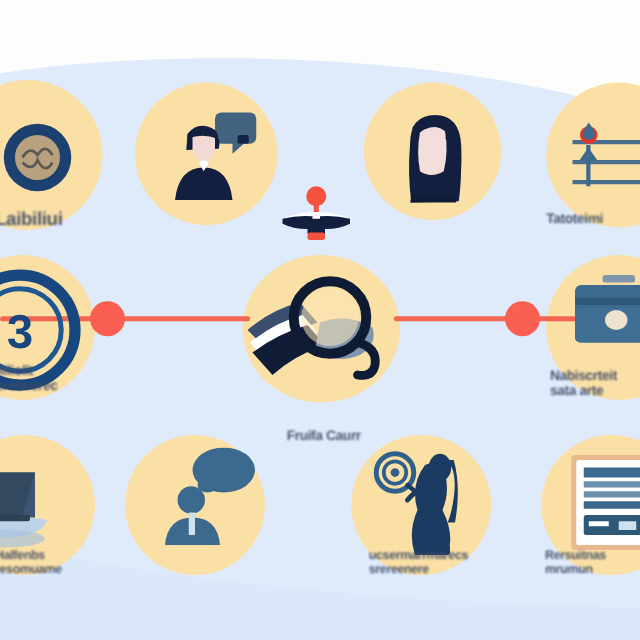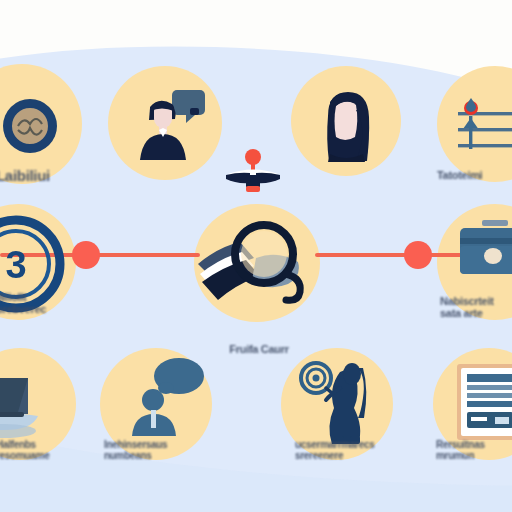--- a/index.html
+++ b/index.html
@@ -194,22 +194,20 @@
 Isrebverec</div>
 
   <div class="label sm" style="left:440px;top:296px;width:110px;white-space:pre-line;">Nabiscrteit
 sata arte</div>
 
   <div class="label sm center" style="left:196px;top:304px;width:126px;margin-top:40px;">Fruifa Caurr</div>
 
   <div class="label xs" style="left:-4px;top:440px;width:108px;white-space:pre-line;">Halfenbs
 resomuame</div>
 
-  <div class="label xs" style="left:104px;top:440px;width:110px;white-space:pre-line;">Inehinsersaus
-numbeans</div>
 
   <div class="label xs" style="left:295px;top:440px;width:116px;white-space:pre-line;">ucsermarrmarecs
 srereenere</div>
 
   <div class="label xs" style="left:436px;top:440px;width:110px;white-space:pre-line;">Rersuitnas
 mrumun</div>
 
 </div>
 
 </body></html>

